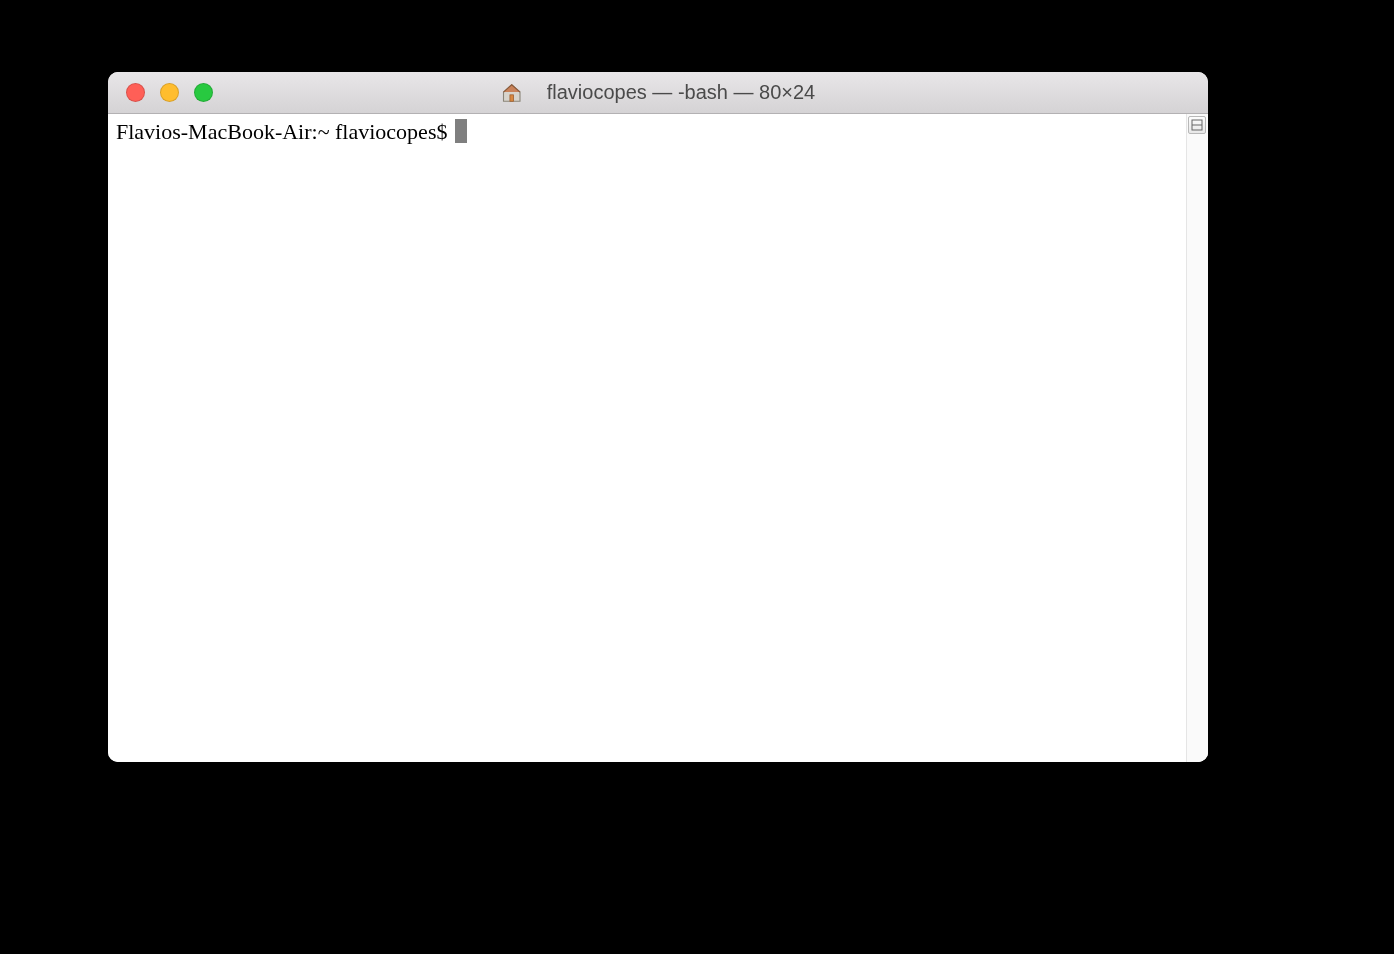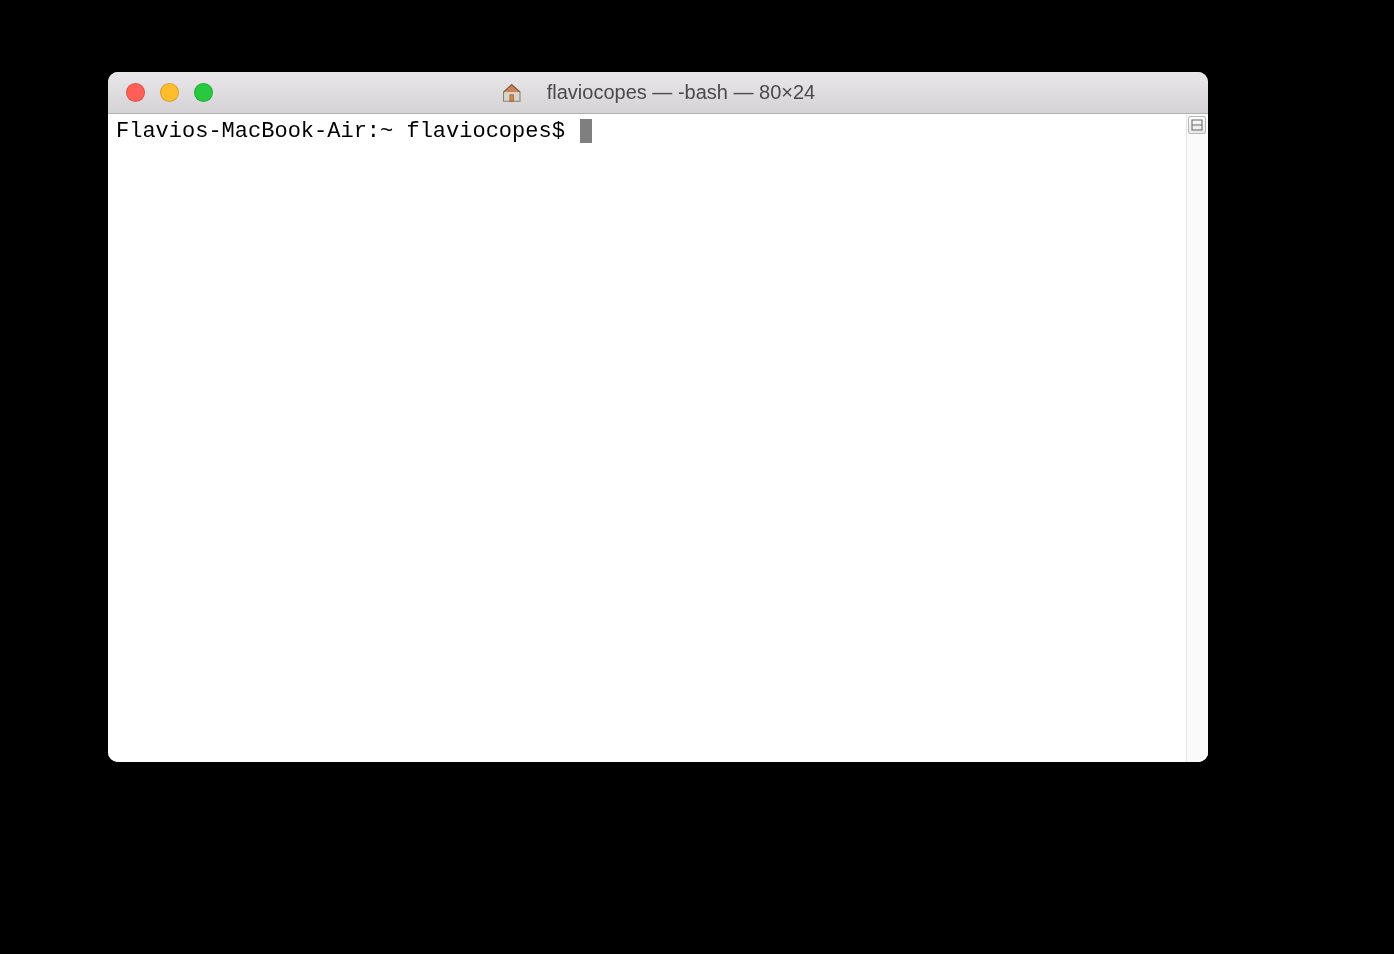--- a/index.html
+++ b/index.html
@@ -91,21 +91,21 @@
     .terminal-body {
       flex: 1;
       display: flex;
       background: #ffffff;
       position: relative;
     }
     
     .terminal-content {
       flex: 1;
       padding: 4px 8px;
-      font-family: Liberation Mono, monospace;
+      font-family: Liberation Serif, serif;
       font-size: 22px;
       color: #000000;
       line-height: 1.3;
       white-space: pre;
     }
     
     .prompt-line {
       display: inline;
     }
     

